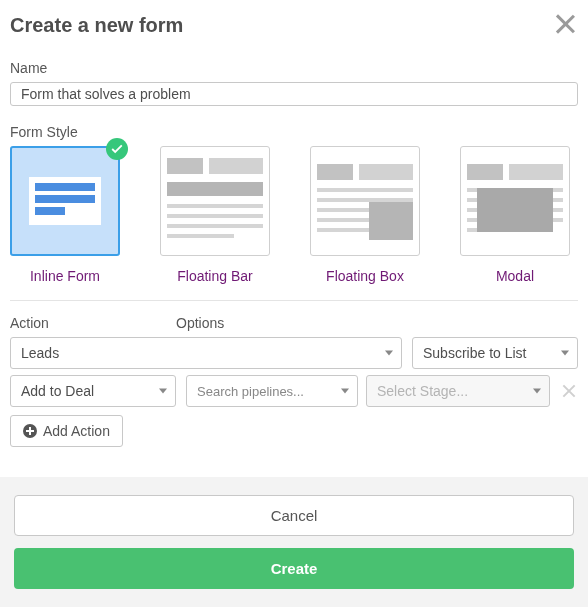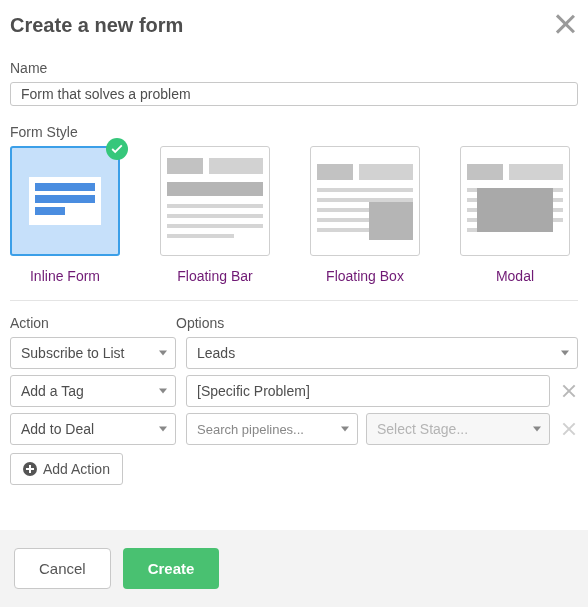--- a/index.html
+++ b/index.html
@@ -205,20 +205,21 @@
     content:"";position:absolute;background:#fff;
   }
   .plus-circ::before{ left:6px; top:3px; width:2px; height:8px;}
   .plus-circ::after { left:3px; top:6px; width:8px; height:2px;}
   .footer{
     background:#f3f3f3;
     padding:18px 14px;
     display:flex;
     justify-content:flex-start;
     gap:12px;
+    flex-direction:column;
   }
   .btn{
     padding:11px 24px;
     border-radius:4px;
     font-size:15px;
     cursor:pointer;
     border:1px solid transparent;
   }
   .btn.secondary{
     background:#fff;
@@ -334,39 +335,31 @@
     <div class="col-action">
       <div class="label">Action</div>
     </div>
     <div class="col-options">
       <div class="label">Options</div>
     </div>
   </div>
 
   
   <div class="select-row">
+    <div class="sel" style="flex:1">
+      <span>Leads</span>
+      <span class="caret"></span>
+    </div>
     <div class="sel action">
       <span>Subscribe to List</span>
       <span class="caret"></span>
     </div>
-    <div class="sel" style="flex:1">
-      <span>Leads</span>
-      <span class="caret"></span>
-    </div>
   </div>
 
   
-  <div class="select-row">
-    <div class="sel action">
-      <span>Add a Tag</span>
-      <span class="caret"></span>
-    </div>
-    <input class="opt-input" type="text" value="[Specific Problem]" style="">
-    <div class="x-remove"></div>
-  </div>
 
   
   <div class="select-row">
     <div class="sel action">
       <span>Add to Deal</span>
       <span class="caret"></span>
     </div>
     <div class="pipe-row" style="flex:1">
       <div class="sel p1">
         <span class="search-plc">Search pipelines...</span>

